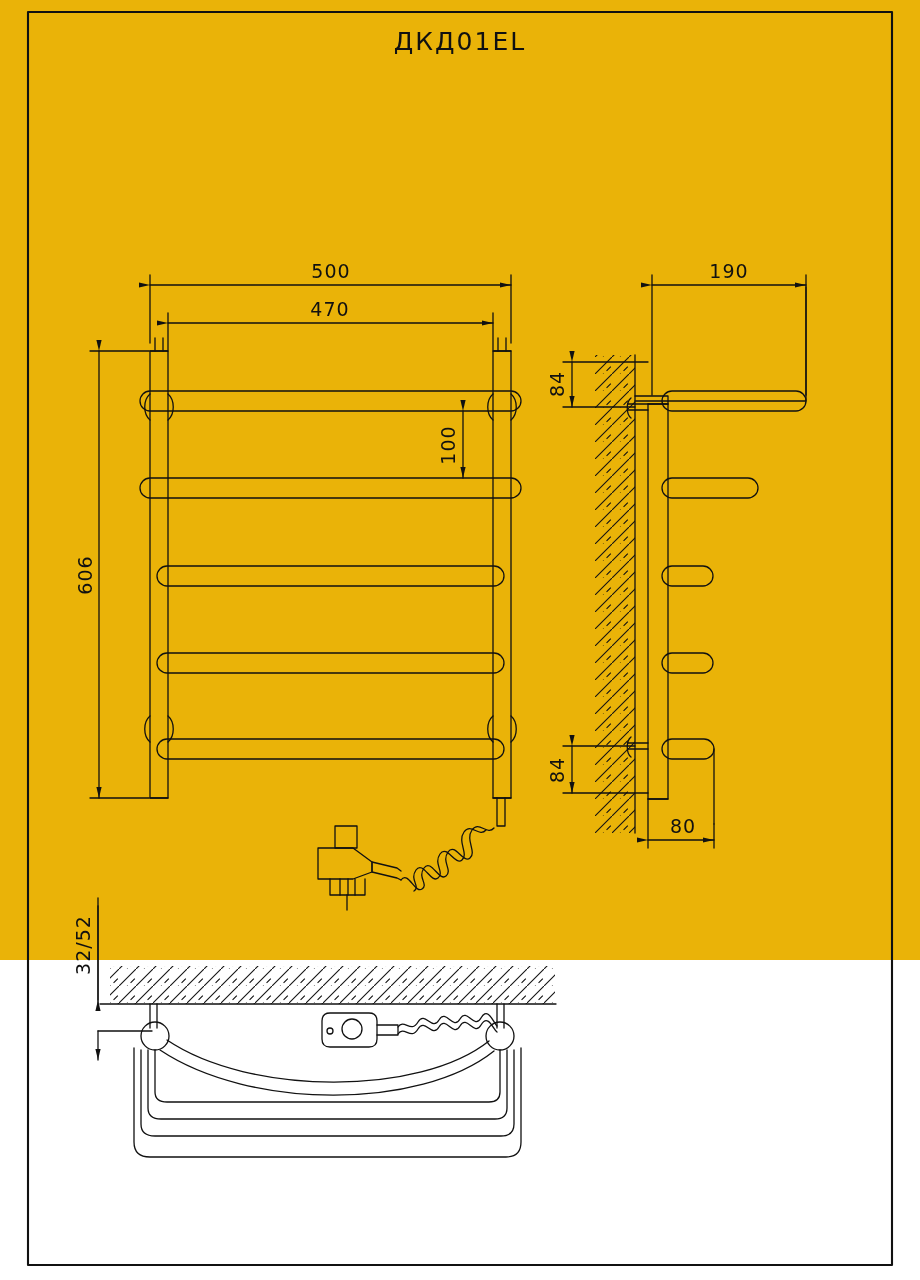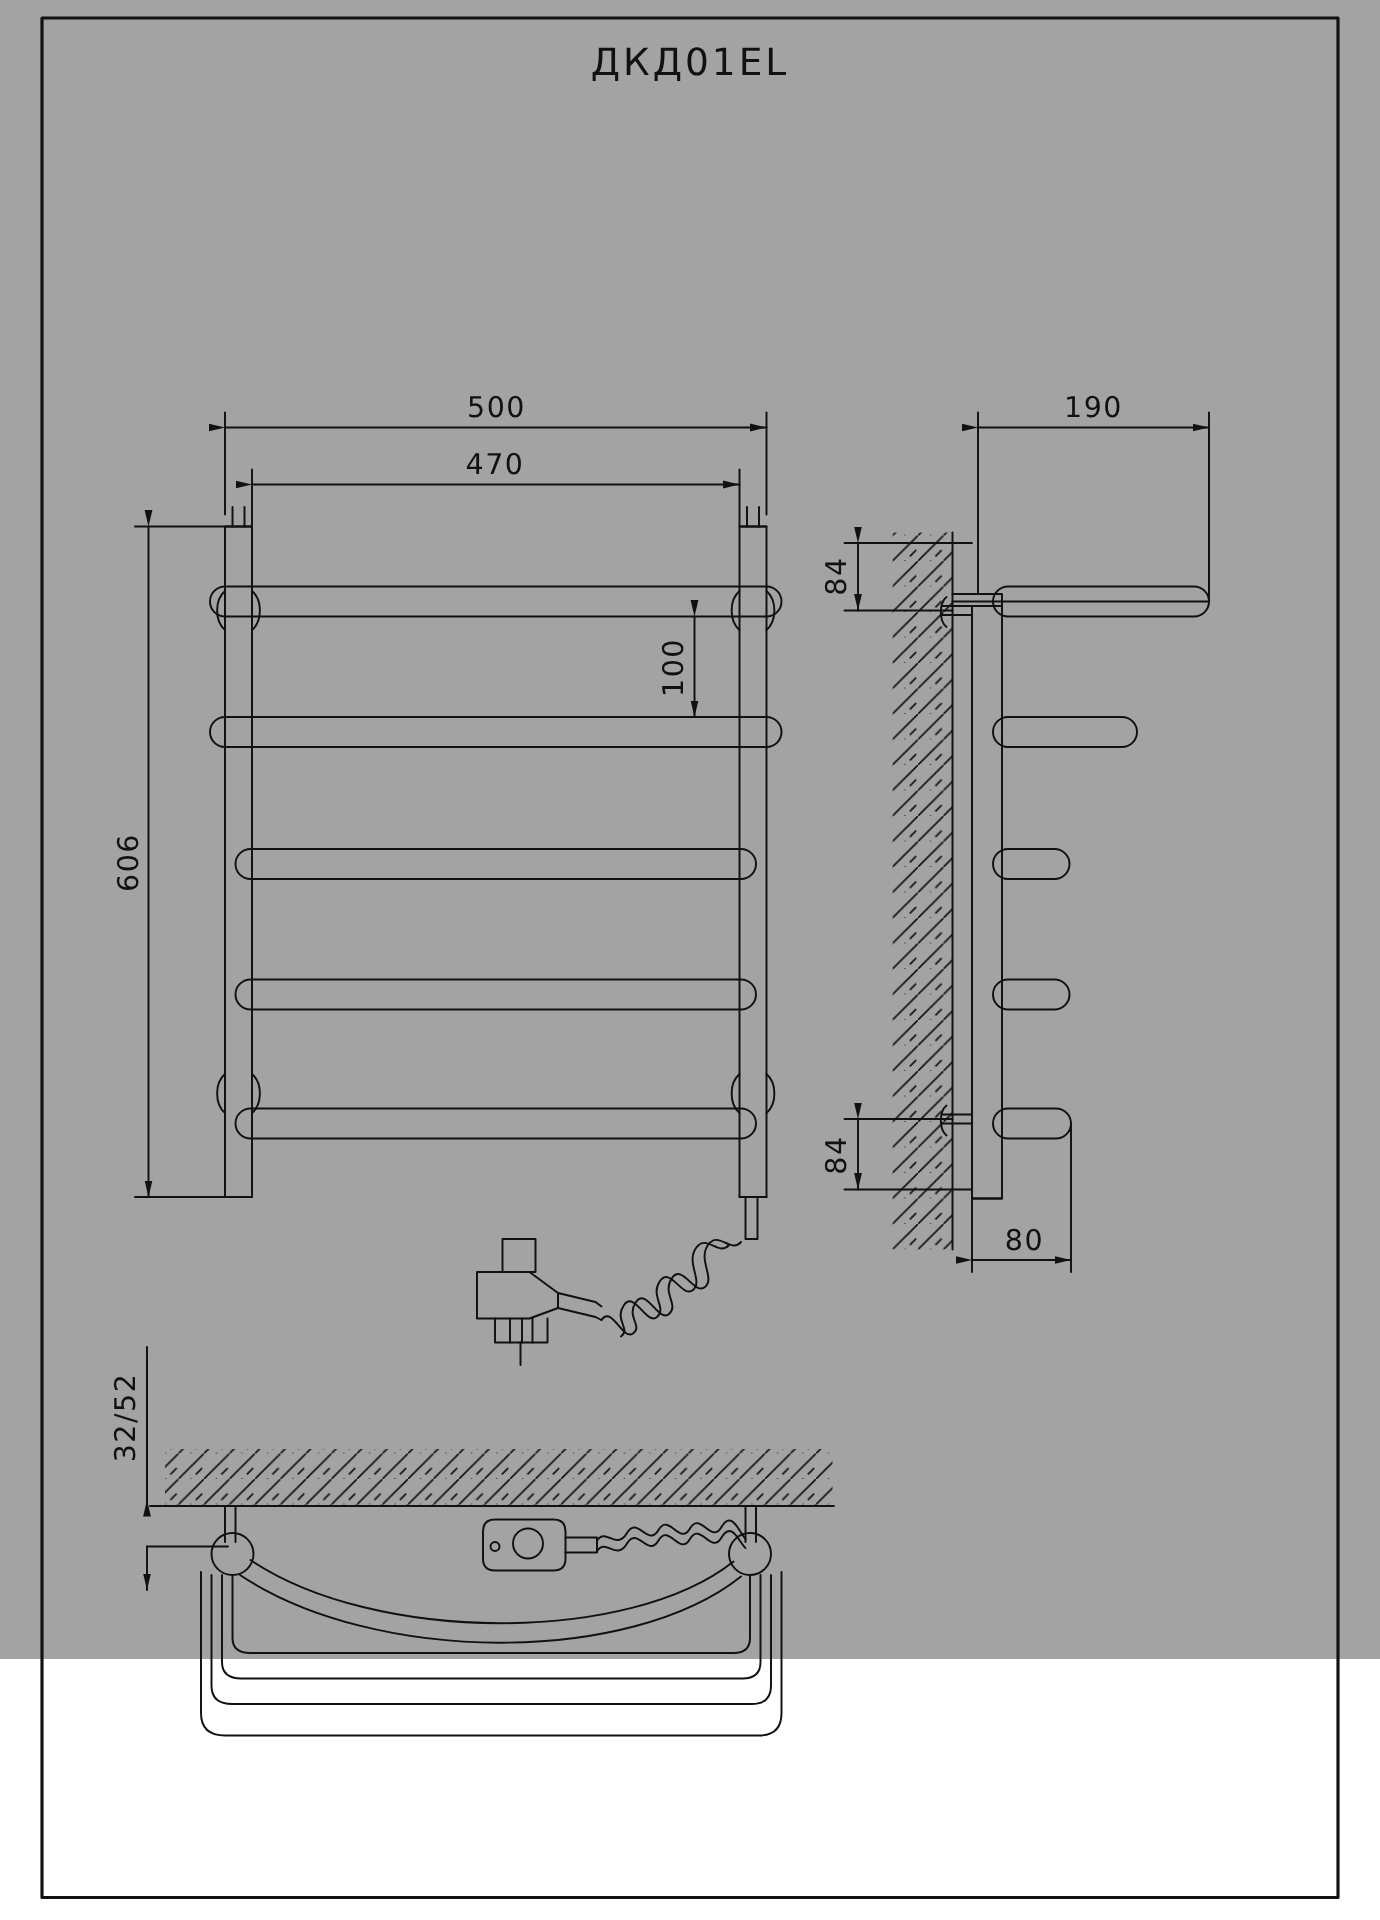--- a/index.html
+++ b/index.html
@@ -9,22 +9,22 @@
   }
   body {
     width: 920px;
     height: 1280px;
     font-family: "DejaVu Sans", sans-serif;
     overflow: hidden;
   }
   #sheet {
     position: relative;
     width: 920px;
-    height: 1106px;
-    background: #a3a3a3;
+    height: 960px;
+    background: #eab308;
   }
   #drawing-svg {
     position: absolute;
     left: 0;
     top: 0;
     width: 920px;
     height: 1280px;
   }
   .dimtext {
     font-family: "DejaVu Sans", sans-serif;

